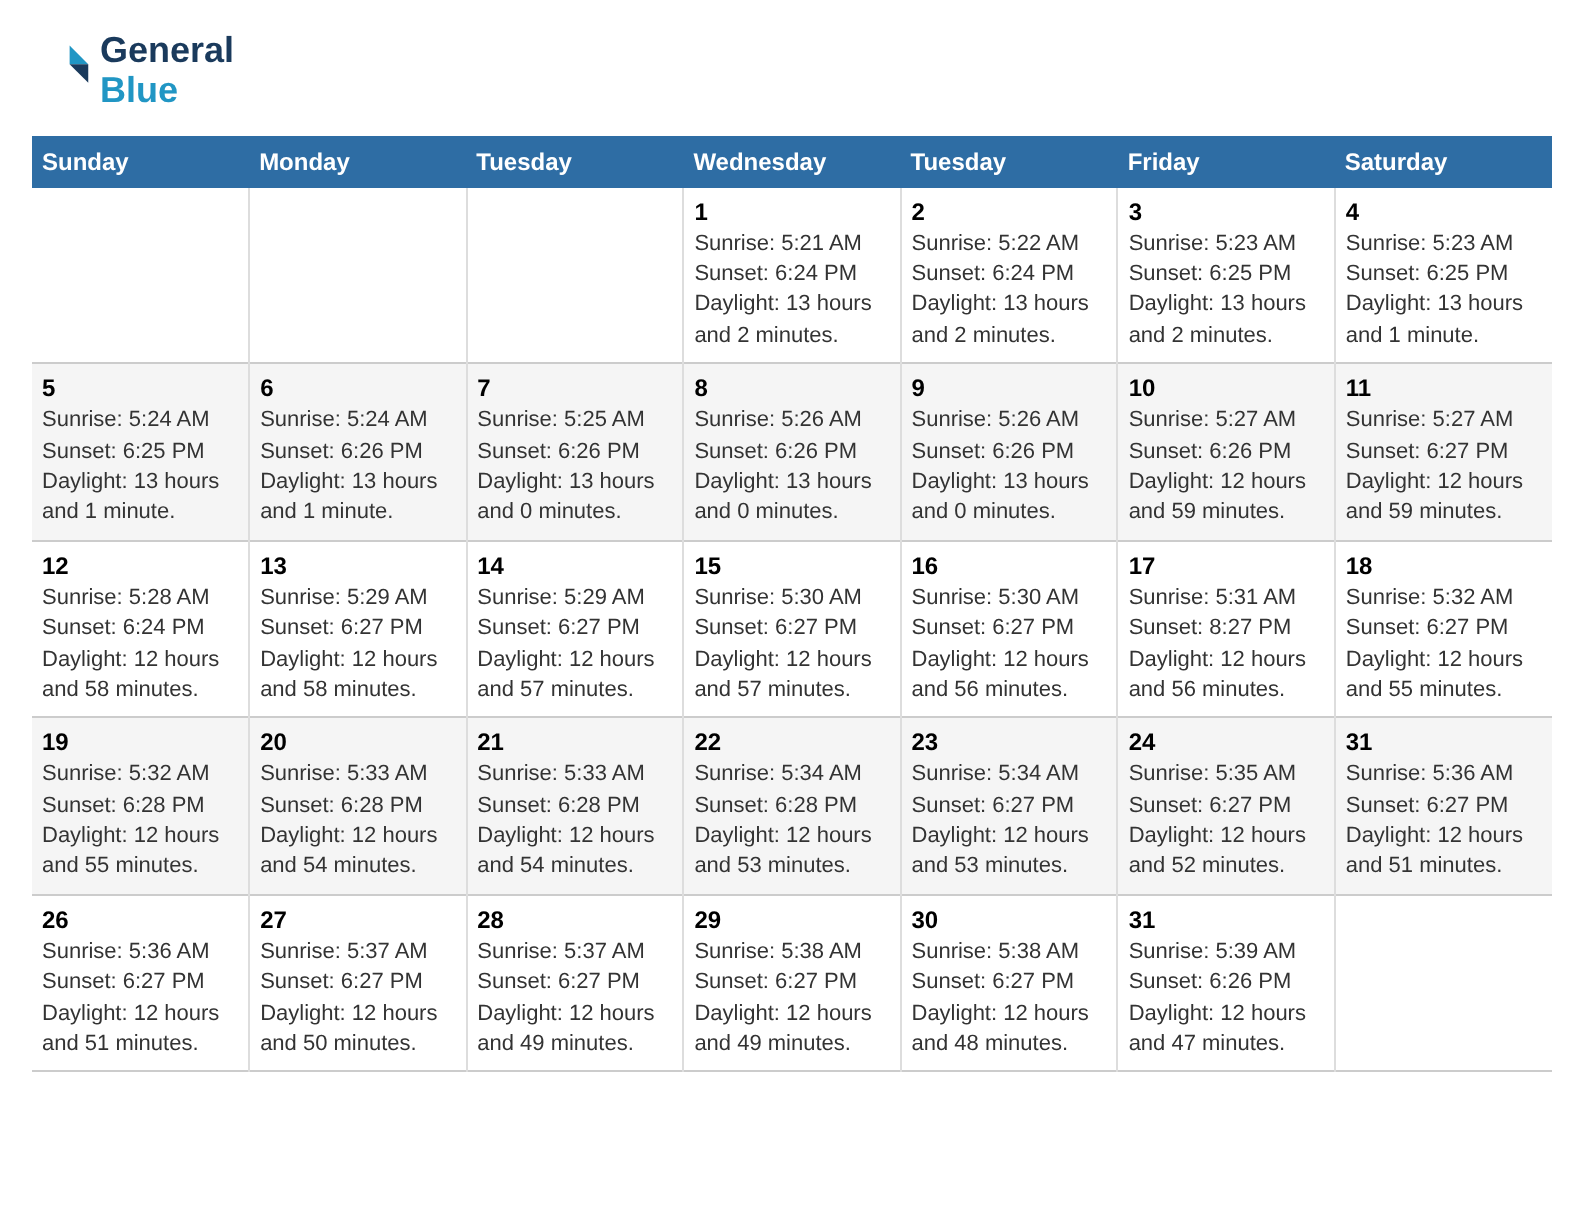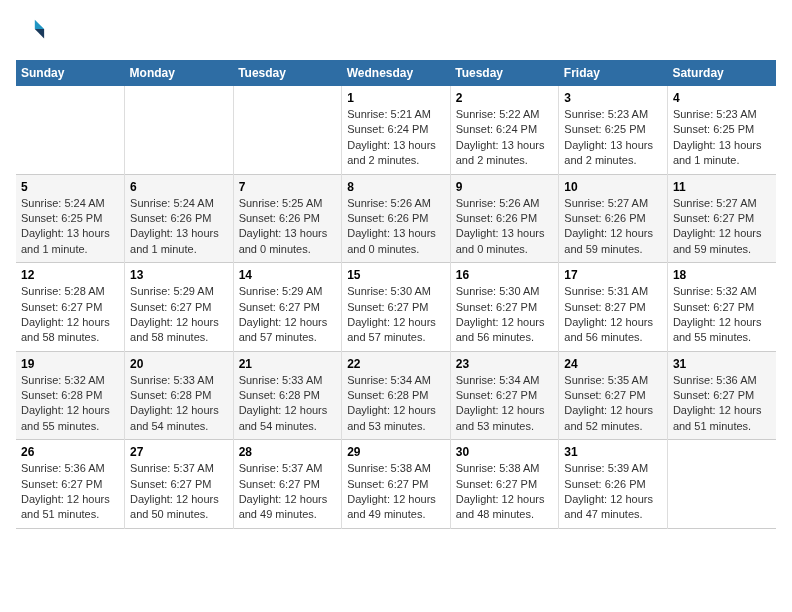--- a/index.html
+++ b/index.html
@@ -81,20 +81,24 @@
 </head>
 <body>
 
 <div class="header">
   <div class="logo">
     <div>
       <svg class="logo-icon" viewBox="0 0 30 30">
         <polygon points="18,4 28,14 18,14" fill="#2196c4"></polygon>
         <polygon points="18,14 28,14 28,24" fill="#1a3a5c"></polygon>
       </svg>
+    </div>
+    <div style="margin-left:4px;">
+      <div style="font-size:18px;font-weight:bold;color:#1a3a5c;line-height:1.1;">General</div>
+      <div style="font-size:18px;font-weight:bold;color:#2196c4;line-height:1.1;">Blue</div>
     </div>
   </div>
   <div class="title-block">
     <h1></h1>
     <h2></h2>
   </div>
 </div>
 
 <table>
   <thead>
@@ -179,21 +183,21 @@
           <div class="day-number">11</div>
           <div class="day-info" style="white-space: pre-line;">Sunrise: 5:27 AM
 Sunset: 6:27 PM
 Daylight: 12 hours and 59 minutes.</div>
         </td>
       </tr>
       <tr>
         <td>
           <div class="day-number">12</div>
           <div class="day-info" style="white-space: pre-line;">Sunrise: 5:28 AM
-Sunset: 6:27 PM
+Sunset: 6:24 PM
 Daylight: 12 hours and 58 minutes.</div>
         </td>
         <td>
           <div class="day-number">13</div>
           <div class="day-info" style="white-space: pre-line;">Sunrise: 5:29 AM
 Sunset: 6:27 PM
 Daylight: 12 hours and 58 minutes.</div>
         </td>
         <td>
           <div class="day-number">14</div>

